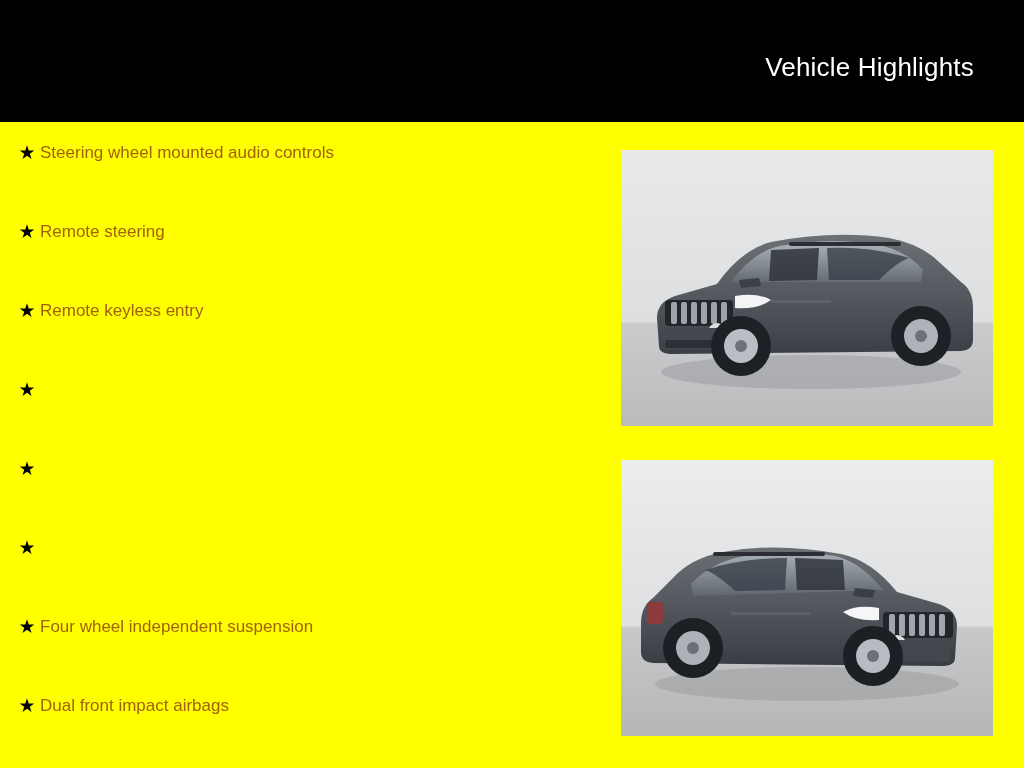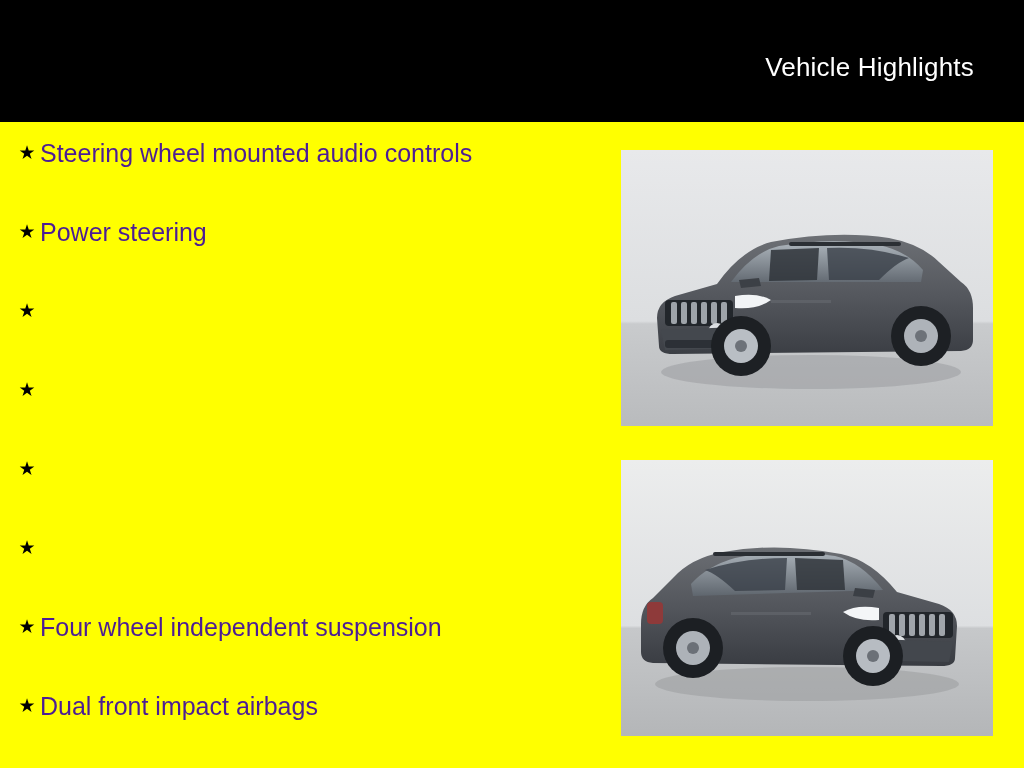--- a/index.html
+++ b/index.html
@@ -61,23 +61,23 @@
   }
   .bullet-star {
     width: 26px;
     flex: 0 0 26px;
     text-align: center;
     font-size: 19px;
     line-height: 34px;
     color: #000000;
   }
   .feature-label {
-    font-size: 25px;
+    font-size: 17px;
     line-height: 34px;
-    color: #4c1d95;
+    color: #a16207;
     white-space: nowrap;
   }
   .photo {
     position: absolute;
     background: #d9dadc;
     overflow: hidden;
   }
   .photo-1 {
     left: 621px;
     top: 28px;
@@ -109,25 +109,26 @@
 
     <div class="features">
 
       <div class="feature-row">
         <span class="bullet-star">★</span>
         <span class="feature-label">Steering wheel mounted audio controls</span>
       </div>
 
       <div class="feature-row">
         <span class="bullet-star">★</span>
-        <span class="feature-label">Power steering</span>
-      </div>
-
-      <div class="feature-row">
-        <span class="bullet-star">★</span>
+        <span class="feature-label">Remote steering</span>
+      </div>
+
+      <div class="feature-row">
+        <span class="bullet-star">★</span>
+        <span class="feature-label">Remote keyless entry</span>
       </div>
 
       <div class="feature-row">
         <span class="bullet-star">★</span>
       </div>
 
       <div class="feature-row">
         <span class="bullet-star">★</span>
       </div>
 

